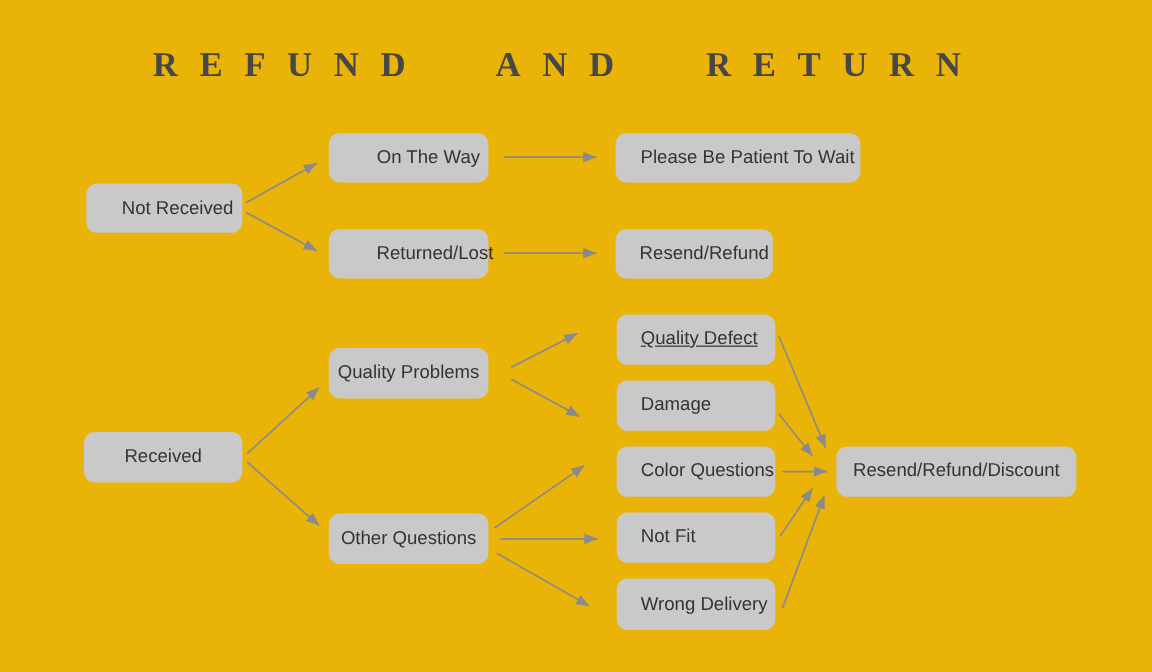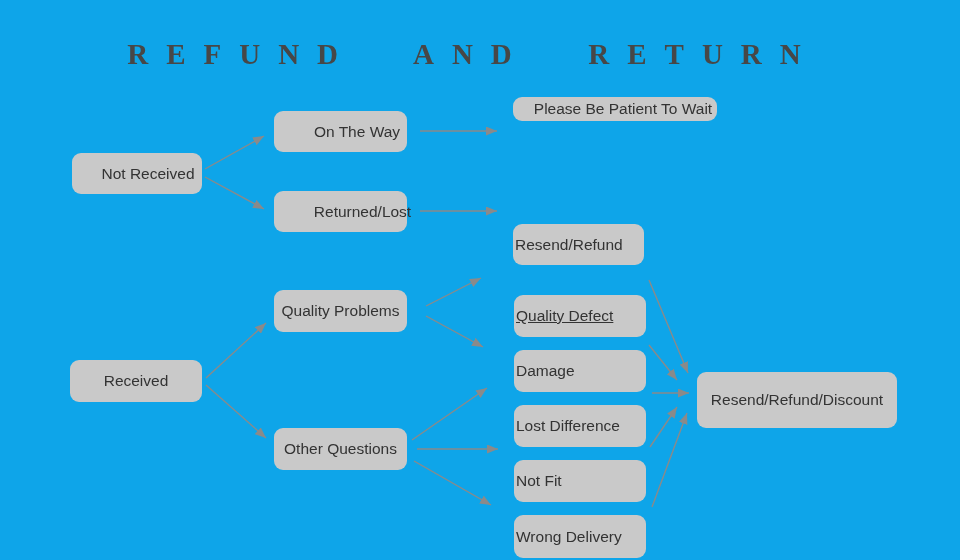--- a/index.html
+++ b/index.html
@@ -1,20 +1,20 @@
 <!DOCTYPE html>
 <html><head>
 <meta charset="utf-8">
 <style>
   html, body { margin: 0; padding: 0; background: #ffffff; }
   .stage {
     position: relative;
     width: 960px;
     height: 560px;
-    background: #0ea5e9;
+    background: #eab308;
     overflow: hidden;
     font-family: "Liberation Sans", sans-serif;
   }
   .diagram-title {
     position: absolute;
     left: 0;
     top: 38px;
     width: 946px;
     margin: 0;
     text-align: center;
@@ -41,22 +41,21 @@
     display: flex;
     align-items: center;
     justify-content: center;
     font-size: 15.5px;
     color: #333333;
     white-space: nowrap;
     box-sizing: border-box;
   }
   .node.align-left {
     justify-content: flex-start;
-    padding: 0 2px;
-    margin-top: 33px;
+    padding: 0 20px;
   }
 </style>
 </head>
 <body>
 
 <div class="stage">
 
   <h1 class="diagram-title">REFUND AND RETURN</h1>
 
   <svg class="arrows" width="960" height="560" viewBox="0 0 960 560" xmlns="http://www.w3.org/2000/svg">
@@ -82,37 +81,37 @@
       <line x1="652" y1="393" x2="689" y2="393" marker-end="url(#ah)"></line>
       <line x1="650" y1="447" x2="677" y2="407" marker-end="url(#ah)"></line>
       <line x1="652" y1="507" x2="687" y2="413" marker-end="url(#ah)"></line>
     </g>
   </svg>
 
   <div class="node" style="left:72px; top:153px; width:130px; height:41px;padding-left:22px;">Not Received</div>
 
   <div class="node" style="left:274px; top:111px; width:133px; height:41px;padding-left:33px;">On The Way</div>
 
-  <div class="node" style="left:513px; top:97px; width:204px; height:24px;padding-left:16px;">Please Be Patient To Wait</div>
+  <div class="node" style="left:513px; top:111px; width:204px; height:41px;padding-left:16px;">Please Be Patient To Wait</div>
 
   <div class="node" style="left:274px; top:191px; width:133px; height:41px;padding-left:44px;">Returned/Lost</div>
 
   <div class="node align-left" style="left:513px; top:191px; width:131px; height:41px;">Resend/Refund</div>
 
   <div class="node" style="left:70px; top:360px; width:132px; height:42px;">Received</div>
 
   <div class="node" style="left:274px; top:290px; width:133px; height:42px;">Quality Problems</div>
 
   <div class="node" style="left:274px; top:428px; width:133px; height:42px;">Other Questions</div>
 
   <div class="node align-left" style="left:514px; top:262px; width:132px; height:42px;text-decoration:underline;">Quality Defect</div>
 
   <div class="node align-left" style="left:514px; top:317px; width:132px; height:42px;">Damage</div>
 
-  <div class="node align-left" style="left:514px; top:372px; width:132px; height:42px;">Lost Difference</div>
+  <div class="node align-left" style="left:514px; top:372px; width:132px; height:42px;">Color Questions</div>
 
   <div class="node align-left" style="left:514px; top:482px; width:132px; height:43px;">Wrong Delivery</div>
 
   <div class="node align-left" style="left:514px; top:427px; width:132px; height:42px;">Not Fit</div>
 
-  <div class="node" style="left:697px; top:372px; width:200px; height:56px;">Resend/Refund/Discount</div>
+  <div class="node" style="left:697px; top:372px; width:200px; height:42px;">Resend/Refund/Discount</div>
 
 </div>
 
 </body></html>

